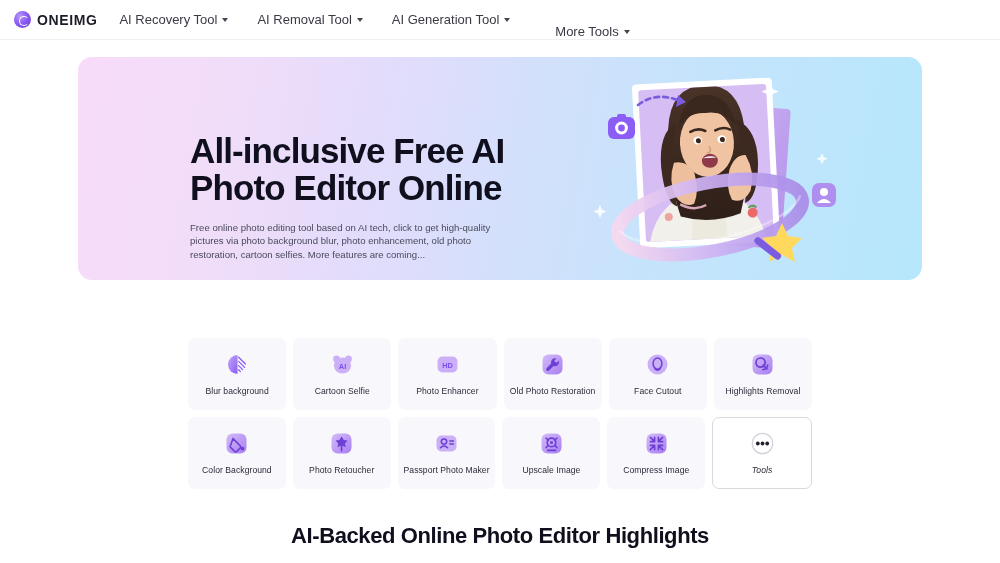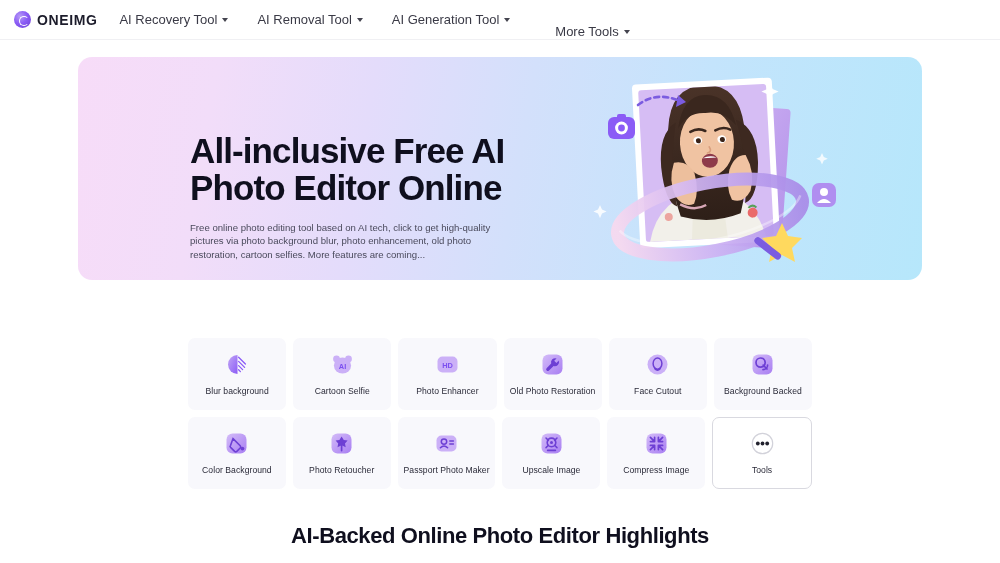--- a/index.html
+++ b/index.html
@@ -82,20 +82,21 @@
     height: 72px;
     background: #f8f8fc;
     border-radius: 7px;
     display: flex; flex-direction: column;
     align-items: center; justify-content: center;
     cursor: pointer;
   }
   .card.outlined {
     background: #ffffff;
     border: 1px solid #d9d9e0;
+    font-style: italic;
   }
   .card-icon { width: 25px; height: 25px; margin-bottom: 9px; }
   .card-icon svg { width: 100%; height: 100%; display: block; }
   .card-label {
     font-size: 8.6px; color: #2a2a38; white-space: nowrap; letter-spacing: .05px;
   }
 
   
   .bottom-heading {
     margin-top: 34px;
@@ -322,21 +323,21 @@
           <stop offset="0" stop-color="#d4bcf8"></stop>
                 <stop offset="1" stop-color="#a87ef2"></stop>
               </linearGradient>
             </defs>
           <rect x="2.5" y="2.5" width="20" height="20" rx="6" fill="url(#brm)"></rect>
           <circle cx="10.6" cy="10.6" r="4.6" fill="none" stroke="#6d3fd4" stroke-width="1.7"></circle>
           <path d="M13.2 13.2 L17 17" stroke="#6d3fd4" stroke-width="1.7" stroke-linecap="round"></path>
           <path d="M13 17.6 a4.6 4.6 0 0 0 4.6-4.6" fill="none" stroke="#6d3fd4" stroke-width="1.7" stroke-linecap="round"></path>
         </svg>
       </div>
-      <div class="card-label">Background Backed</div>
+      <div class="card-label">Highlights Removal</div>
     </div>
   </div>
 
   <div class="grid-row">
 
     <div class="card">
       <div class="card-icon">
         <svg viewBox="0 0 25 25">
             <defs>
               <linearGradient id="cc1" x1="0" y1="0" x2="1" y2="1">

